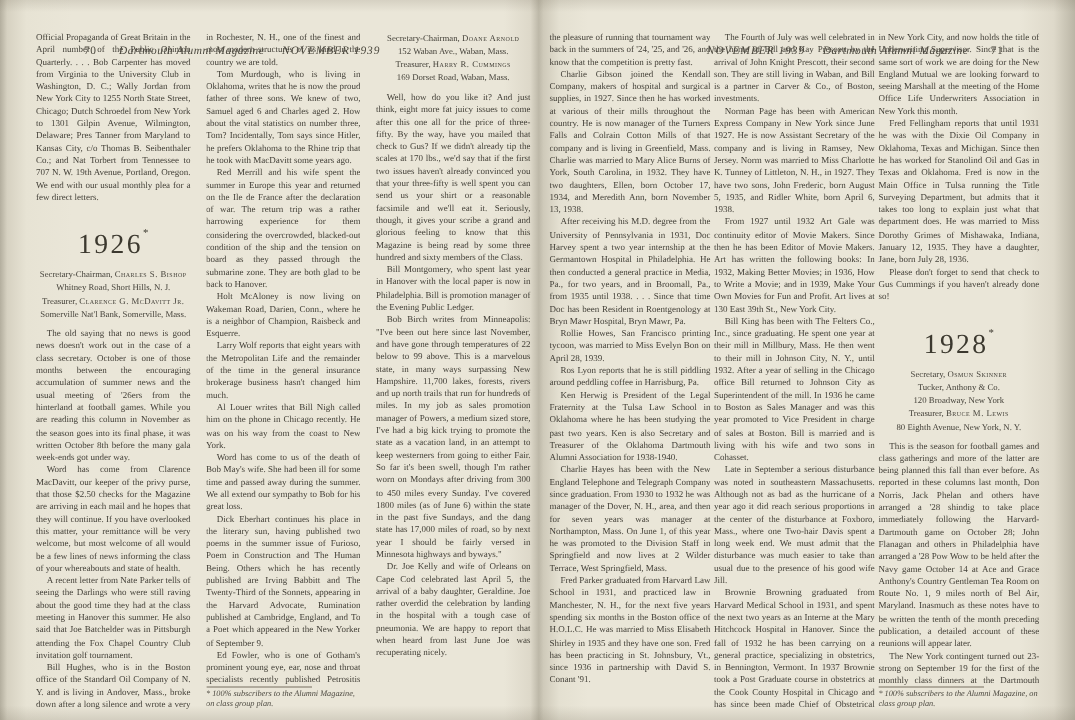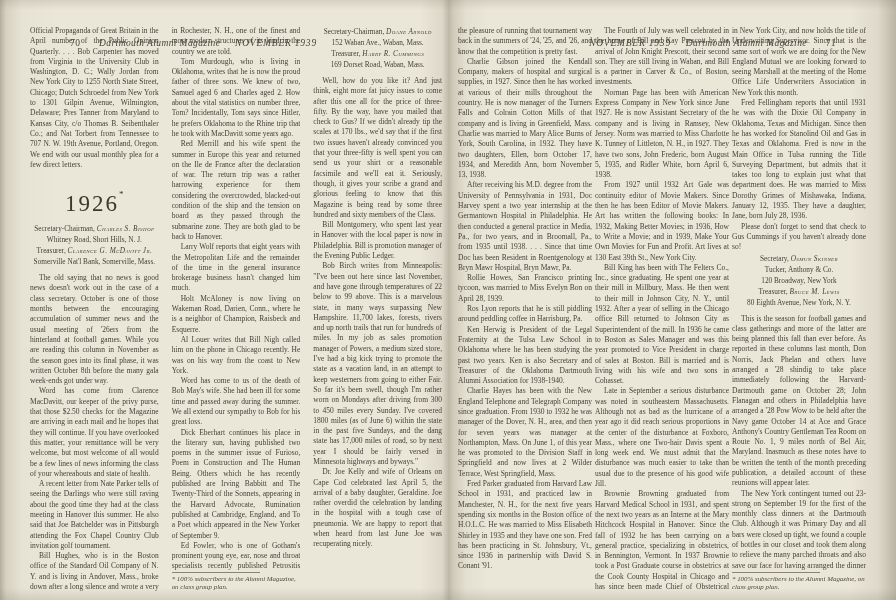--- a/index.html
+++ b/index.html
@@ -28,21 +28,21 @@
        font-size:7.5px;line-height:10.3px;text-align:justify;}
   .paras{flex:0 1 auto;overflow:hidden;}
   .col p{margin:0;text-indent:9px;}
   .col p.cont{text-indent:0;}
   .year-head{margin:12px 0 7px;text-align:center;font-weight:400;font-size:23px;
              letter-spacing:2px;color:#3c392f;line-height:24px;}
   .year-head sup{font-size:9px;vertical-align:14px;letter-spacing:0;}
   .officers{text-align:center;font-size:7.3px;line-height:11px;margin:0 0 6px;text-indent:0;}
   .officers .offline{text-indent:0;}
   .officers .role{}
-  .officers .name{font-variant:small-caps;letter-spacing:.4px;font-style:italic;}
+  .officers .name{font-variant:small-caps;letter-spacing:.4px;}
   .footnote{margin-top:auto;padding-top:3px;font-size:6.9px;line-height:8.6px;
             font-style:italic;color:#4c4940;position:relative;text-align:left;}
   .footnote::before{content:"";position:absolute;top:0;left:0;width:88px;height:1px;background:#8a8475;}
 </style>
 </head>
 <body>
 
 <div class="scan">
 
   <div class="hdr hdr-left">
@@ -76,22 +76,22 @@
           <p>A recent letter from Nate Parker tells of seeing the Darlings who were still raving about the good time they had at the class meeting in Hanover this summer. He also said that Joe Batchelder was in Pittsburgh attending the Fox Chapel Country Club invitation golf tournament.</p>
           <p>Bill Hughes, who is in the Boston office of the Standard Oil Company of N. Y. and is living in Andover, Mass., broke down after a long silence and wrote a very newsy letter. He says the demand for his products has been so great that he had to turn down orders. His territory has recently been expanded and he has been as busy as the proverbial one armed paper hanger. He did, however, take time to report having seen Walt and Billie Rankin who have just returned from their new cottage at Falmouth on the Cape. Apparently, the telephone business is good. Bill saw Jim Oberlander, who as you know is Head Physician at the University of New Hampshire. He also saw Carroll Peavy who has resumed work as headmaster of the new Spaulding High School</p>
         </div>
       </div>
 
       <div class="col">
         <div class="paras">
           <p class="cont">in Rochester, N. H., one of the finest and most modern structures of its kind in the country we are told.</p>
           <p>Tom Murdough, who is living in Oklahoma, writes that he is now the proud father of three sons. We knew of two, Samuel aged 6 and Charles aged 2. How about the vital statistics on number three, Tom? Incidentally, Tom says since Hitler, he prefers Oklahoma to the Rhine trip that he took with MacDavitt some years ago.</p>
           <p>Red Merrill and his wife spent the summer in Europe this year and returned on the Ile de France after the declaration of war. The return trip was a rather harrowing experience for them considering the overcrowded, blacked-out condition of the ship and the tension on board as they passed through the submarine zone. They are both glad to be back to Hanover.</p>
+          <p>Holt McAloney is now living on Wakeman Road, Darien, Conn., where he is a neighbor of Champion, Raisbeck and Esquerre.</p>
           <p>Larry Wolf reports that eight years with the Metropolitan Life and the remainder of the time in the general insurance brokerage business hasn't changed him much.</p>
-          <p>Holt McAloney is now living on Wakeman Road, Darien, Conn., where he is a neighbor of Champion, Raisbeck and Esquerre.</p>
           <p>Al Louer writes that Bill Nigh called him on the phone in Chicago recently. He was on his way from the coast to New York.</p>
           <p>Word has come to us of the death of Bob May's wife. She had been ill for some time and passed away during the summer. We all extend our sympathy to Bob for his great loss.</p>
           <p>Dick Eberhart continues his place in the literary sun, having published two poems in the summer issue of Furioso, Poem in Construction and The Human Being. Others which he has recently published are Irving Babbitt and The Twenty-Third of the Sonnets, appearing in the Harvard Advocate, Rumination published at Cambridge, England, and To a Poet which appeared in the New Yorker of September 9.</p>
           <p>Ed Fowler, who is one of Gotham's prominent young eye, ear, nose and throat specialists recently published Petrositis which we are told is a roentgenologic and pathologic correlation written in collaboration with Paul C. Swenson.</p>
 
         </div>
         <div class="footnote">* 100% subscribers to the Alumni Magazine, on class group plan.</div>
       </div>
 
       <div class="col">
@@ -137,20 +137,21 @@
           <p>Brownie Browning graduated from Harvard Medical School in 1931, and spent the next two years as an Interne at the Mary Hitchcock Hospital in Hanover. Since the fall of 1932 he has been carrying on a general practice, specializing in obstetrics, in Bennington, Vermont. In 1937 Brownie took a Post Graduate course in obstetrics at the Cook County Hospital in Chicago and has since been made Chief of Obstetrical Service at the Putnam Memorial Hospital in Bennington. He was married to Miss Florence T. Jennings in September 1933, and they have two children, William H. III, born June 1934, and Elizabeth, born December 1936.</p>
 
         </div>
       </div>
 
       <div class="col">
         <div class="paras">
           <p class="cont">in New York City, and now holds the title of Underwriting Supervisor. Since that is the same sort of work we are doing for the New England Mutual we are looking forward to seeing Marshall at the meeting of the Home Office Life Underwriters Association in New York this month.</p>
           <p>Fred Fellingham reports that until 1931 he was with the Dixie Oil Company in Oklahoma, Texas and Michigan. Since then he has worked for Stanolind Oil and Gas in Texas and Oklahoma. Fred is now in the Main Office in Tulsa running the Title Surveying Department, but admits that it takes too long to explain just what that department does. He was married to Miss Dorothy Grimes of Mishawaka, Indiana, January 12, 1935. They have a daughter, Jane, born July 28, 1936.</p>
           <p>Please don't forget to send that check to Gus Cummings if you haven't already done so!</p>
+          <h2 class="year-head"><span>1928</span><sup>*</sup></h2>
           <div class="officers">
             <div class="offline"><span class="role">Secretary,</span> <span class="name">Osmun Skinner</span></div>
             <div class="offline">Tucker, Anthony &amp; Co.</div>
             <div class="offline">120 Broadway, New York</div>
             <div class="offline"><span class="role">Treasurer,</span> <span class="name">Bruce M. Lewis</span></div>
             <div class="offline">80 Eighth Avenue, New York, N. Y.</div>
           </div>
           <p>This is the season for football games and class gatherings and more of the latter are being planned this fall than ever before. As reported in these columns last month, Don Norris, Jack Phelan and others have arranged a '28 shindig to take place immediately following the Harvard-Dartmouth game on October 28; John Flanagan and others in Philadelphia have arranged a '28 Pow Wow to be held after the Navy game October 14 at Ace and Grace Anthony's Country Gentleman Tea Room on Route No. 1, 9 miles north of Bel Air, Maryland. Inasmuch as these notes have to be written the tenth of the month preceding publication, a detailed account of these reunions will appear later.</p>
           <p>The New York contingent turned out 23-strong on September 19 for the first of the monthly class dinners at the Dartmouth Club. Although it was Primary Day and all bars were closed up tight, we found a couple of bottles in our closet and took them along to relieve the many parched throats and also save our face for having arranged the dinner on that date. Present were Gin Adams, Cal Billings, Wally Caffrey, Bill Cogswell, Ev Field, Harv Fisher, Gordan Graham, Ham Hagar, Art Hassell, Bill Heep, Ted Howard, Harry Jewett, Paul Kruming, Hank Leath, Bruce Lewis, Hank Livingston, Jerry Pitts, Bill Rohlfs, Iz Rubin, Bill Treanor, Hank Walker and your Secretary. The discussion centered naturally about the war and was the liveli-</p>
         </div>

